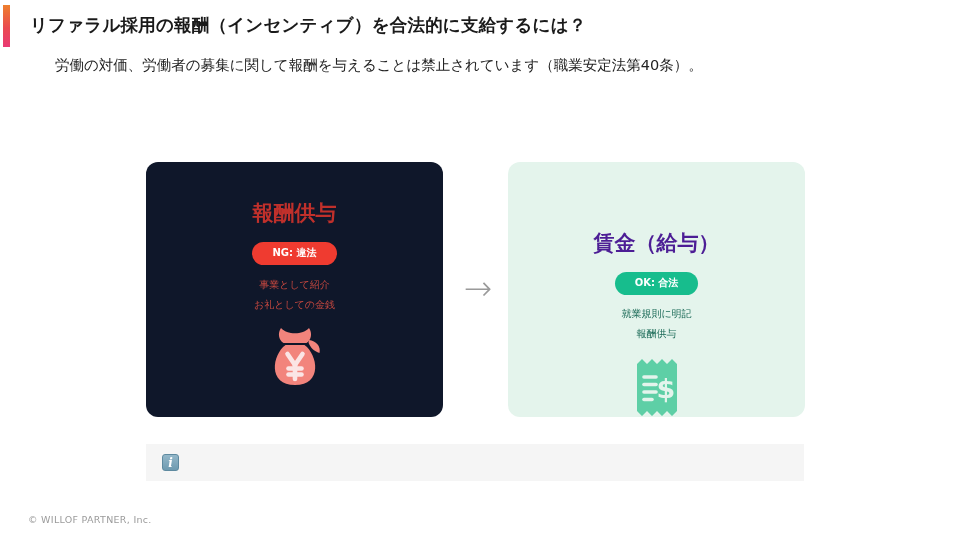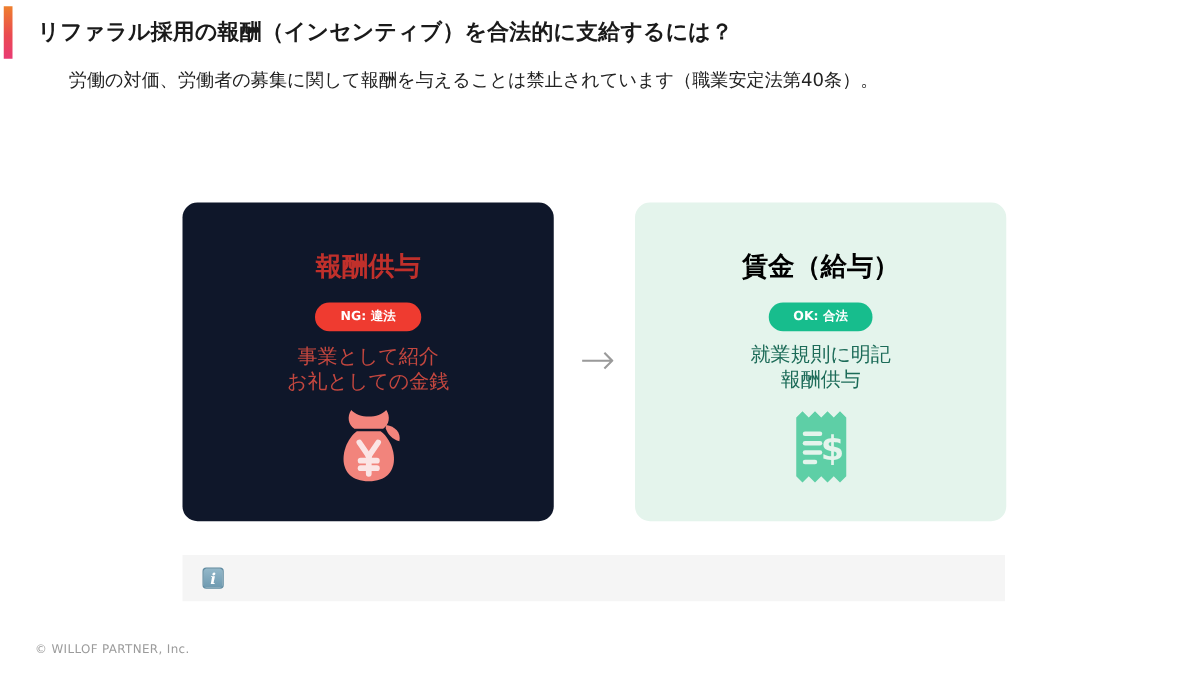--- a/index.html
+++ b/index.html
@@ -45,34 +45,34 @@
     display: flex;
     flex-direction: column;
     align-items: center;
     padding-top: 36px;
     text-align: center;
   }
   .card-ng { left: 146px; background: #0f172a; }
   .card-ok { left: 508px; background: #E4F4EC; }
   .card-title { font-size: 21px; font-weight: bold; line-height: 30px; white-space: nowrap; }
   .card-ng .card-title { color: #C0302B; }
-  .card-ok .card-title { color: #000000; }
+  .card-ok .card-title { color: #4c1d95; margin-top: 30px; }
   .badge {
     margin-top: 14px;
     display: inline-block;
     padding: 4px 20px 5px 20px;
     border-radius: 14px;
     color: #ffffff;
     font-size: 10px;
     font-weight: bold;
     white-space: nowrap;
   }
   .badge-ng { background: #EF3B30; }
   .badge-ok { background: #17BD8D; text-align: right; }
-  .card-lines { margin-top: 10px; font-size: 16px; line-height: 20px; }
+  .card-lines { margin-top: 10px; font-size: 10px; line-height: 20px; }
   .card-ng .card-lines { color: #C4473F; }
   .card-ok .card-lines { color: #1C6B58; font-family: Liberation Mono, monospace; }
   .card-icon { margin-top: 12px; }
   .arrow {
     position: absolute;
     left: 452px; top: 268px;
     width: 52px;
     text-align: center;
     font-size: 34px;
     font-weight: 300;

